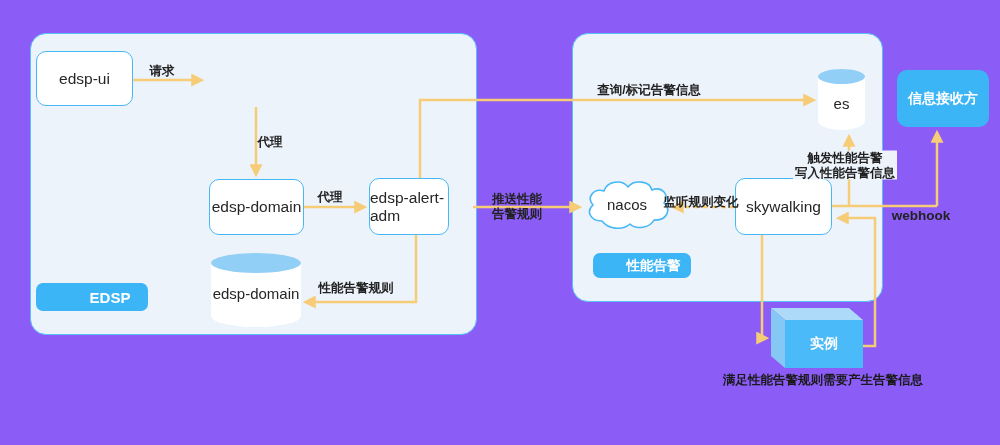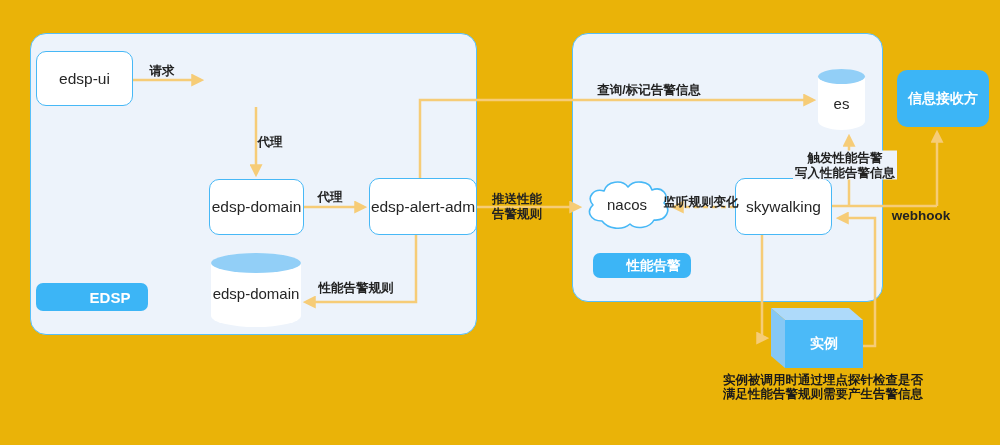--- a/index.html
+++ b/index.html
@@ -1,26 +1,26 @@
 <!DOCTYPE html>
 <html><head>
 <meta charset="utf-8">
 <style>
   html,body{margin:0;padding:0;background:#fff;}
-  .canvas{position:relative;width:1000px;height:445px;background:#eab308;overflow:hidden;
+  .canvas{position:relative;width:1000px;height:445px;background:#8b5cf6;overflow:hidden;
           font-family:"Liberation Sans","DejaVu Sans",sans-serif;color:#262626;}
   .panel{position:absolute;background:#edf3fb;border:1.5px solid #58bff8;border-radius:16px;box-sizing:border-box;}
   .panel-edsp{left:30px;top:33px;width:447px;height:302px;}
   .panel-alert{left:572px;top:33px;width:311px;height:269px;}
   .node{position:absolute;background:#fff;border:1.5px solid #47b8f6;border-radius:10px;box-sizing:border-box;
         display:flex;align-items:center;justify-content:center;font-size:15.5px;color:#262626;}
   .n-edsp-ui{left:36px;top:51px;width:97px;height:55px;}
   .n-edsp-adm{left:206px;top:50px;width:97px;height:56px;}
   .n-edsp-domain{left:209px;top:179px;width:95px;height:56px;}
-  .n-edsp-alert-adm{left:369px;top:178px;width:108px;height:57px;}
+  .n-edsp-alert-adm{left:369px;top:178px;width:80px;height:57px;}
   .n-skywalking{left:735px;top:178px;width:97px;height:57px;}
   .badge{position:absolute;background:#3cb5f6;color:#fff;font-weight:bold;border-radius:7px;
          display:flex;align-items:center;justify-content:center;}
   .b-edsp{left:36px;top:283px;width:76px;height:28px;font-size:15px;padding-left:36px;}
   .b-alert{left:593px;top:253px;width:75px;height:25px;font-size:13.5px;padding-left:23px;}
   .b-receiver{left:897px;top:70px;width:92px;height:57px;font-size:14px;border-radius:10px;}
   .cyl{position:absolute;}
   .cyl .body{position:absolute;left:0;right:0;top:0;bottom:0;background:#fff;}
   .cyl .cap{position:absolute;left:0;right:0;top:0;background:#92cff7;border-radius:50%;}
   .cyl .lbl{position:absolute;left:0;right:0;text-align:center;font-size:15px;color:#262626;}
@@ -136,17 +136,16 @@
     <div>告警规则</div>
   </div>
   <div class="elabel" style="left:701px;top:191px;margin-top:11px;">监听规则变化</div>
   <div class="elabel on-panel" style="left:845px;top:165px;">
     <div>触发性能告警</div>
     <div>写入性能告警信息</div>
   </div>
   <div class="elabel" style="left:921px;top:216px;font-size:13.5px;">webhook</div>
 
   <div class="caption">
-    <div>实例被调用时通过埋点探针检查是否</div>
     <div>满足性能告警规则需要产生告警信息</div>
   </div>
 
 </div>
 
 </body></html>

